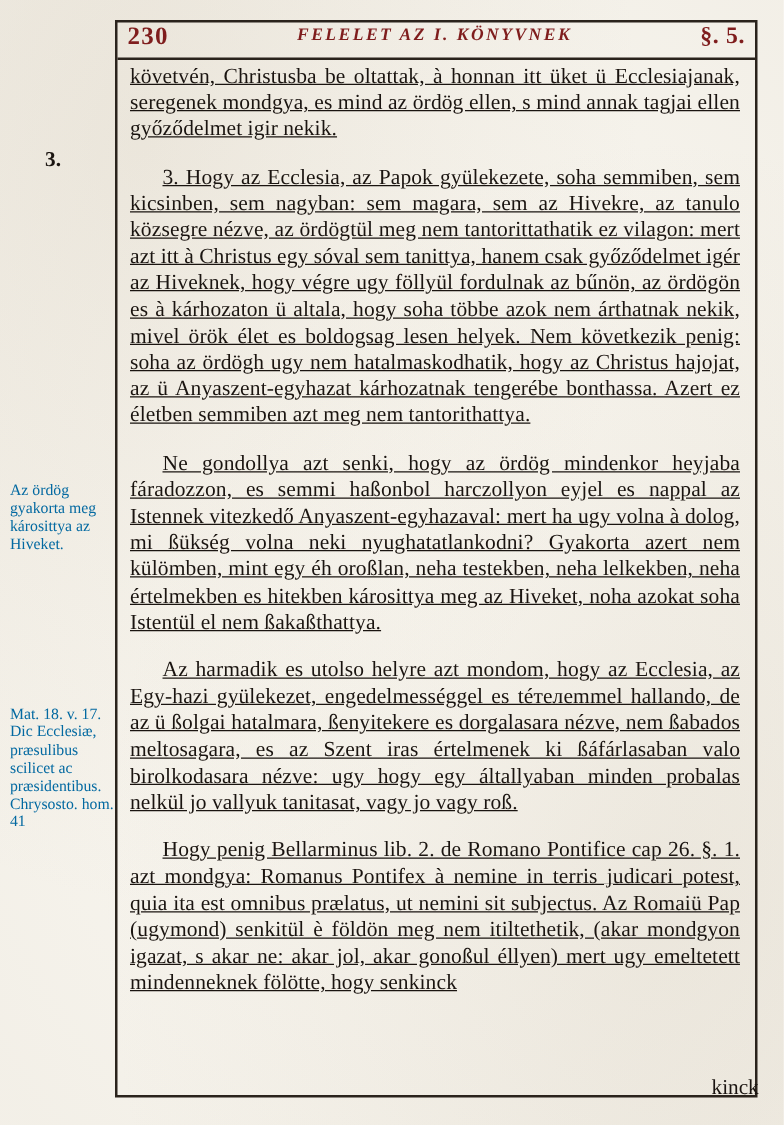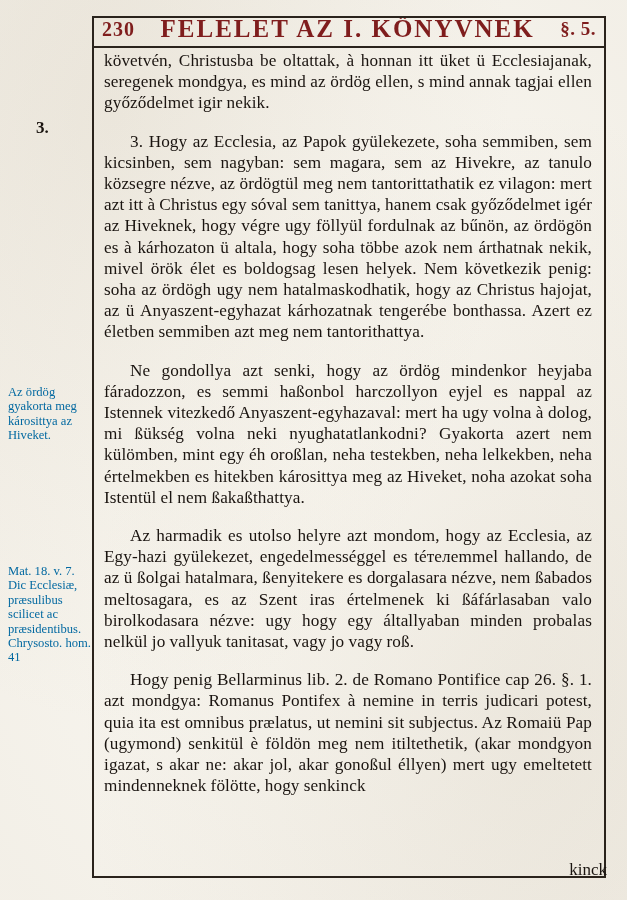--- a/index.html
+++ b/index.html
@@ -59,22 +59,23 @@
     letter-spacing: 0.5px;
     color: #7f1d1d;
     padding: 0 6px;
     box-sizing: border-box;
   }
   .header .folio {
     font-size: 20px;
     letter-spacing: 1px;
   }
   .header .runtitle {
-    font-size: 25px;
+    font-size: 14px;
     letter-spacing: 2px;
+    font-style: italic;
     flex: 1;
     text-align: center;
   }
   .header .sig {
     font-size: 19px;
   }
   .rule {
     position: absolute;
     left: 94px;
     top: 46px;
@@ -83,20 +84,21 @@
     background: #2a231c;
   }
   .body-col {
     position: absolute;
     left: 104px;
     top: 50px;
     width: 492px;
     height: 800px;
     box-sizing: border-box;
     padding-right: 4px;
+    text-decoration: underline;
   }
   .para {
     font-size: 17.2px;
     line-height: 21.2px;
     text-align: justify;
     margin: 0 0 0 0;
     letter-spacing: 0.1px;
     word-spacing: -0.2px;
   }
   .para + .para { margin-top: 17px; }
@@ -137,21 +139,21 @@
     <span class="runtitle">FELELET AZ I. KÖNYVNEK</span>
     <span class="sig">§. 5.</span>
   </div>
 
   <div class="rule"></div>
 
   <div class="frame"></div>
 
   <div class="marg-num" style="top:118px;">3.</div>
   <div class="marg" style="top:385px;">Az ördög gyakorta meg károsittya az Hiveket.</div>
-  <div class="marg" style="top:564px;">Mat. 18. v. 7. Dic Ecclesiæ, præsulibus scilicet ac præsidentibus. Chrysosto. hom. 41</div>
+  <div class="marg" style="top:564px;">Mat. 18. v. 17. Dic Ecclesiæ, præsulibus scilicet ac præsidentibus. Chrysosto. hom. 41</div>
 
   <div class="body-col">
     <p class="para">követvén, Christusba be oltattak, à honnan itt üket ü Ecclesiajanak, seregenek mondgya, es mind az ördög ellen, s mind annak tagjai ellen győződelmet igir nekik.</p>
     <p class="para indent">3. Hogy az Ecclesia, az Papok gyülekezete, soha semmiben, sem kicsinben, sem nagyban: sem magara, sem az Hivekre, az tanulo közsegre nézve, az ördögtül meg nem tantorittathatik ez vilagon: mert azt itt à Christus egy sóval sem tanittya, hanem csak győződelmet igér az Hiveknek, hogy végre ugy föllyül fordulnak az bűnön, az ördögön es à kárhozaton ü altala, hogy soha többe azok nem árthatnak nekik, mivel örök élet es boldogsag lesen helyek. Nem következik penig: soha az ördögh ugy nem hatalmaskodhatik, hogy az Christus hajojat, az ü Anyaszent-egyhazat kárhozatnak tengerébe bonthassa. Azert ez életben semmiben azt meg nem tantorithattya.</p>
     <p class="para indent">Ne gondollya azt senki, hogy az ördög mindenkor heyjaba fáradozzon, es semmi haßonbol harczollyon eyjel es nappal az Istennek vitezkedő Anyaszent-egyhazaval: mert ha ugy volna à dolog, mi ßükség volna neki nyughatatlankodni? Gyakorta azert nem külömben, mint egy éh oroßlan, neha testekben, neha lelkekben, neha értelmekben es hitekben károsittya meg az Hiveket, noha azokat soha Istentül el nem ßakaßthattya.</p>
     <p class="para indent">Az harmadik es utolso helyre azt mondom, hogy az Ecclesia, az Egy-hazi gyülekezet, engedelmességgel es téтелemmel hallando, de az ü ßolgai hatalmara, ßenyitekere es dorgalasara nézve, nem ßabados meltosagara, es az Szent iras értelmenek ki ßáfárlasaban valo birolkodasara nézve: ugy hogy egy általlyaban minden probalas nelkül jo vallyuk tanitasat, vagy jo vagy roß.</p>
     <p class="para indent">Hogy penig Bellarminus lib. 2. de Romano Pontifice cap 26. §. 1. azt mondgya: Romanus Pontifex à nemine in terris judicari potest, quia ita est omnibus prælatus, ut nemini sit subjectus. Az Romaiü Pap (ugymond) senkitül è földön meg nem itiltethetik, (akar mondgyon igazat, s akar ne: akar jol, akar gonoßul éllyen) mert ugy emeltetett mindenneknek fölötte, hogy senkinck</p>
   </div>
 
   <div class="catchword">kinck</div>

